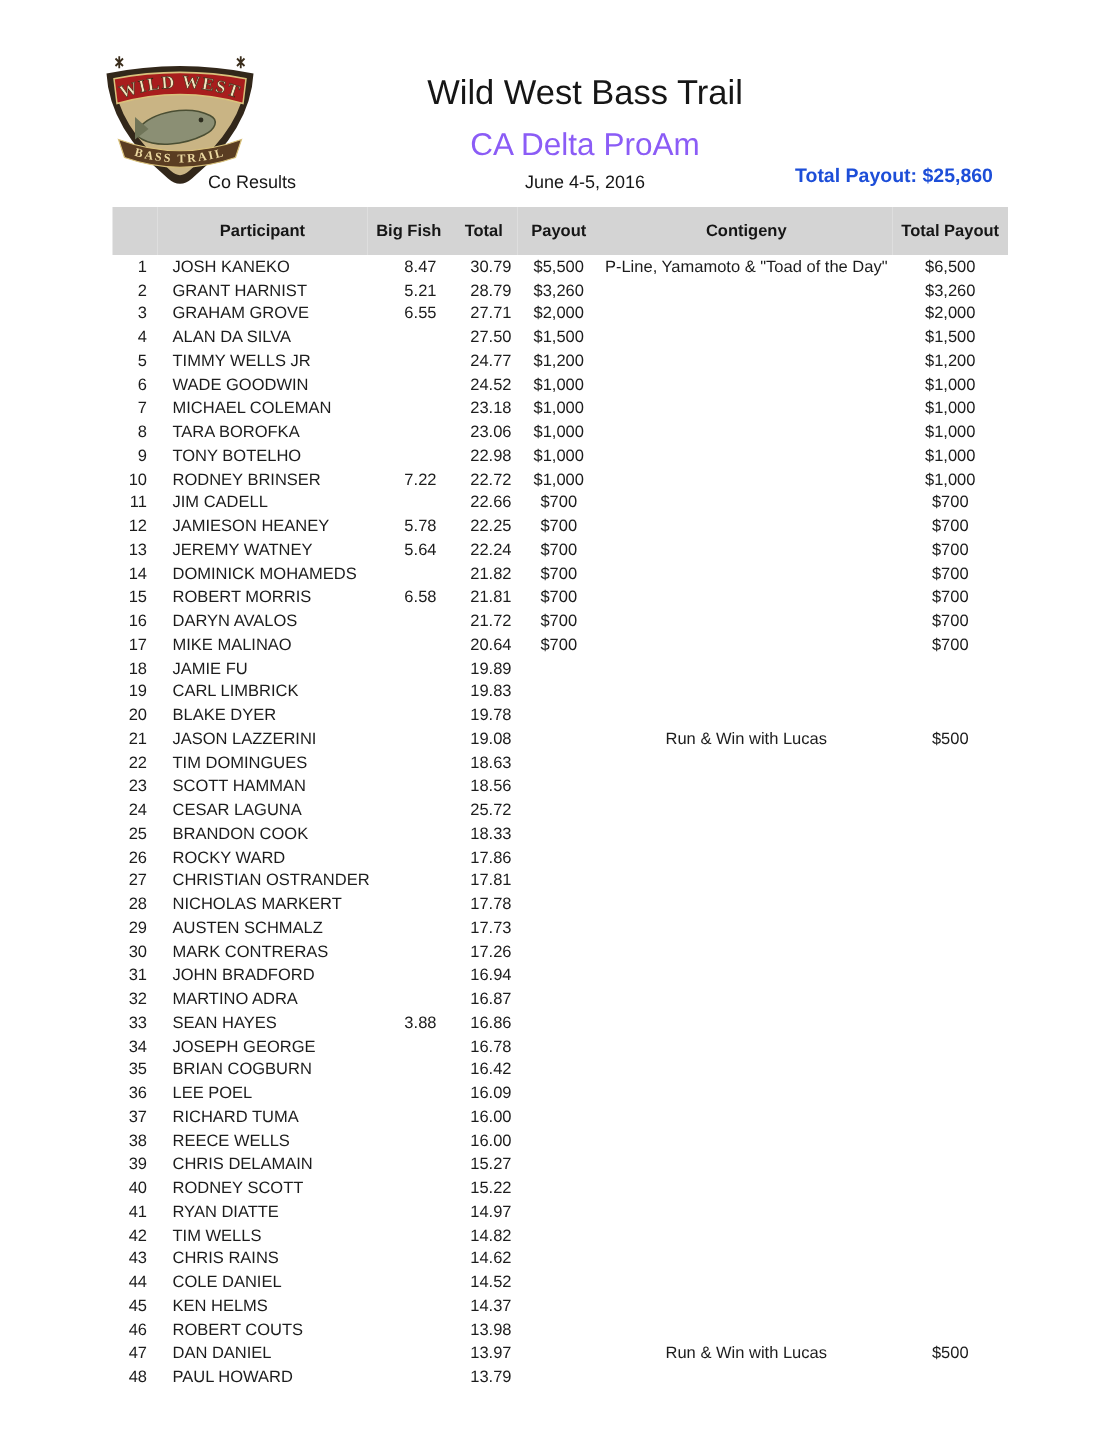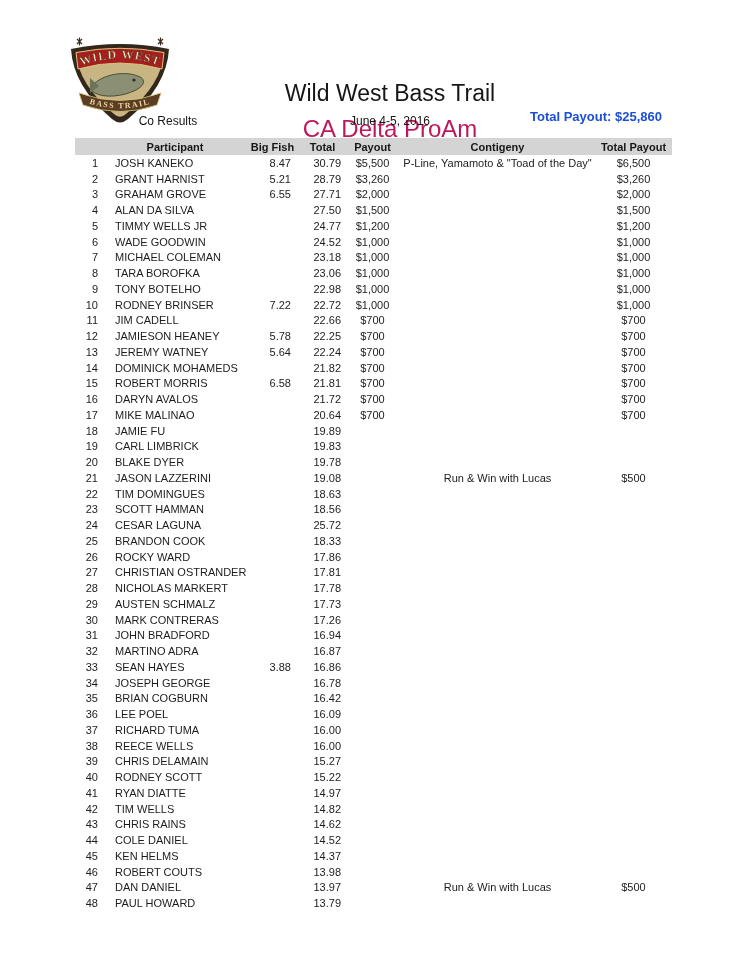--- a/index.html
+++ b/index.html
@@ -21,32 +21,31 @@
     width: 108px;
     height: 88px;
   }
 
   .title-block {
     position: absolute;
     left: 180px;
     top: 46px;
     width: 420px;
     text-align: center;
-    margin-top: 32px;
   }
   .title {
     font-size: 23px;
     font-weight: 400;
     color: #161616;
     line-height: 30px;
   }
   .subtitle {
-    font-size: 24px;
+    font-size: 21px;
     font-weight: 400;
-    color: #be185d;
+    color: #8b5cf6;
     line-height: 28px;
     margin-top: 7px;
   }
 
   .co-results {
     position: absolute;
     left: 108px;
     top: 114px;
     width: 120px;
     text-align: center;
@@ -79,21 +78,21 @@
     top: 138px;
     width: 597px;
     border-collapse: collapse;
     table-layout: fixed;
     font-size: 11px;
   }
   .results-table th {
     background: #d4d4d4;
     font-weight: 700;
     font-size: 11px;
-    height: 17px;
+    height: 32px;
     text-align: center;
     white-space: nowrap;
     color: #161616;
   }
   .results-table td {
     height: 15.75px;
     white-space: nowrap;
     overflow: visible;
     color: #1c1c1c;
   }

